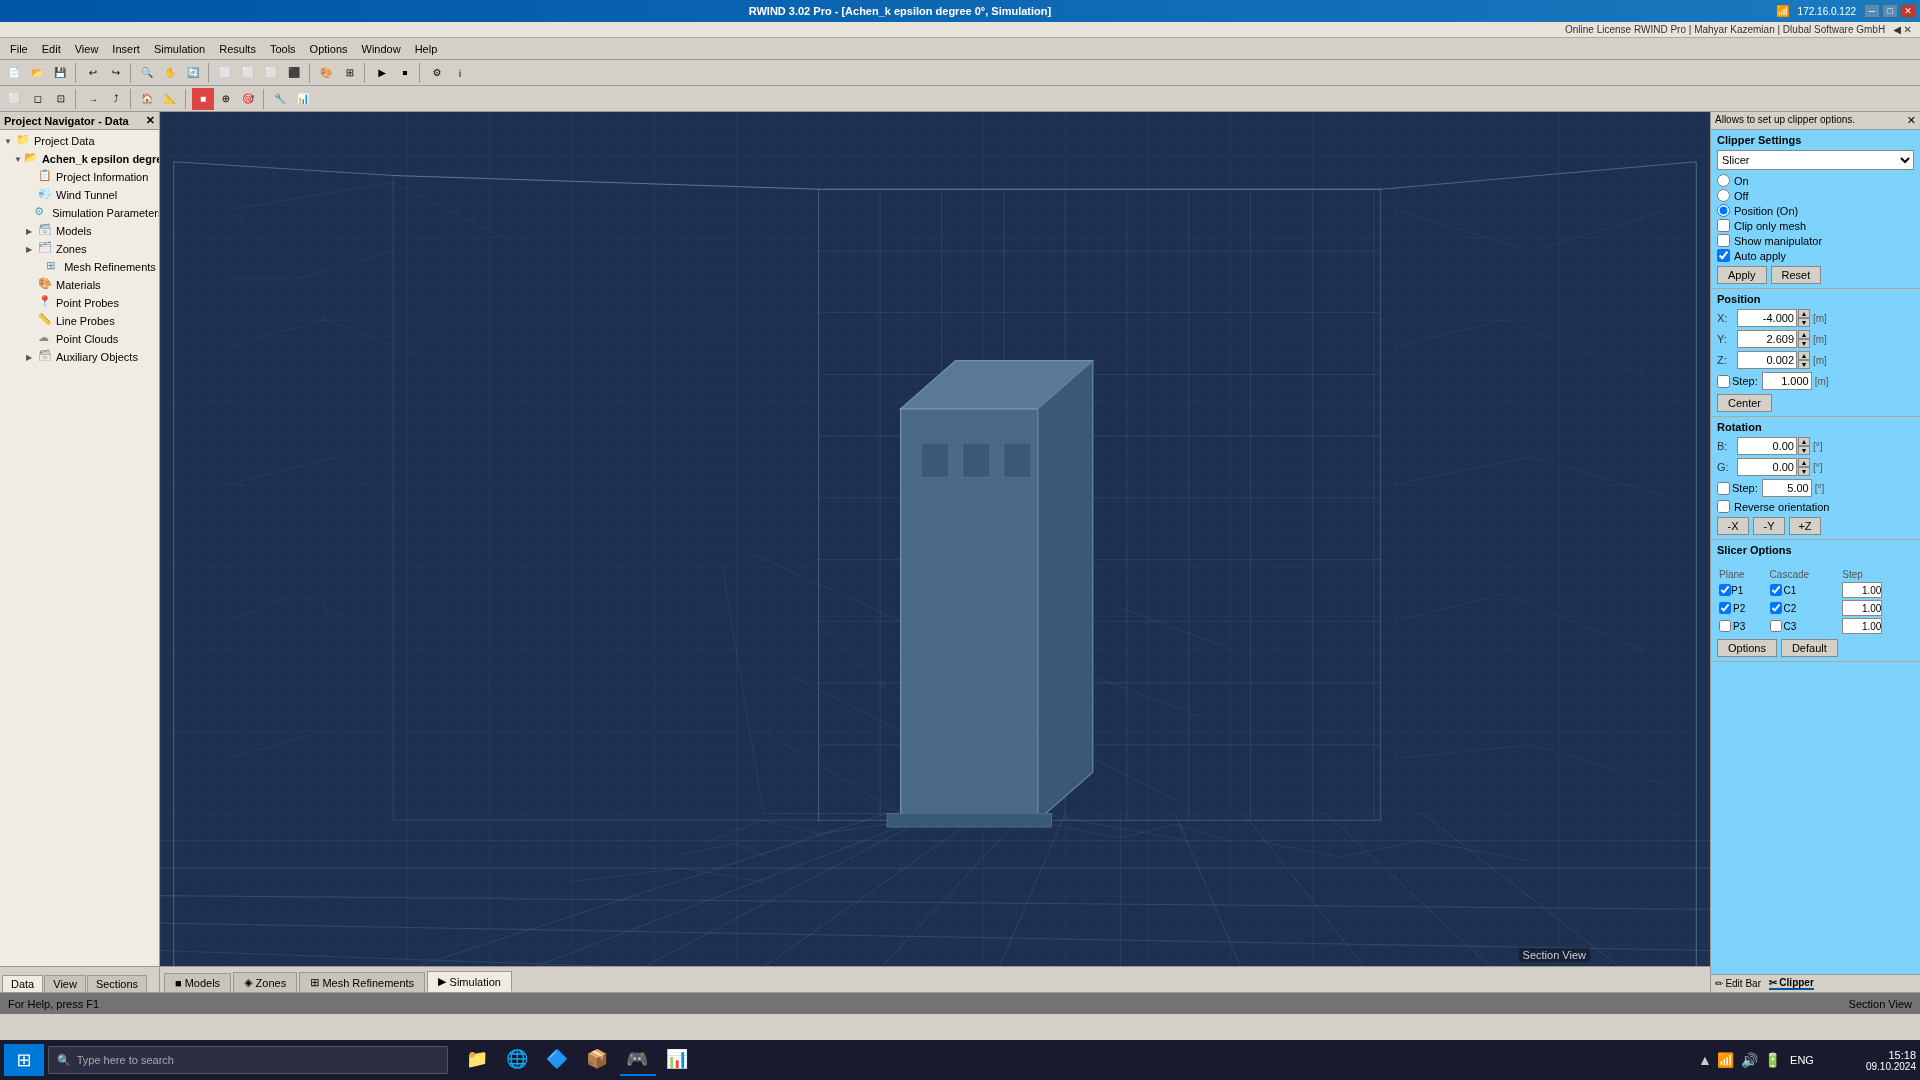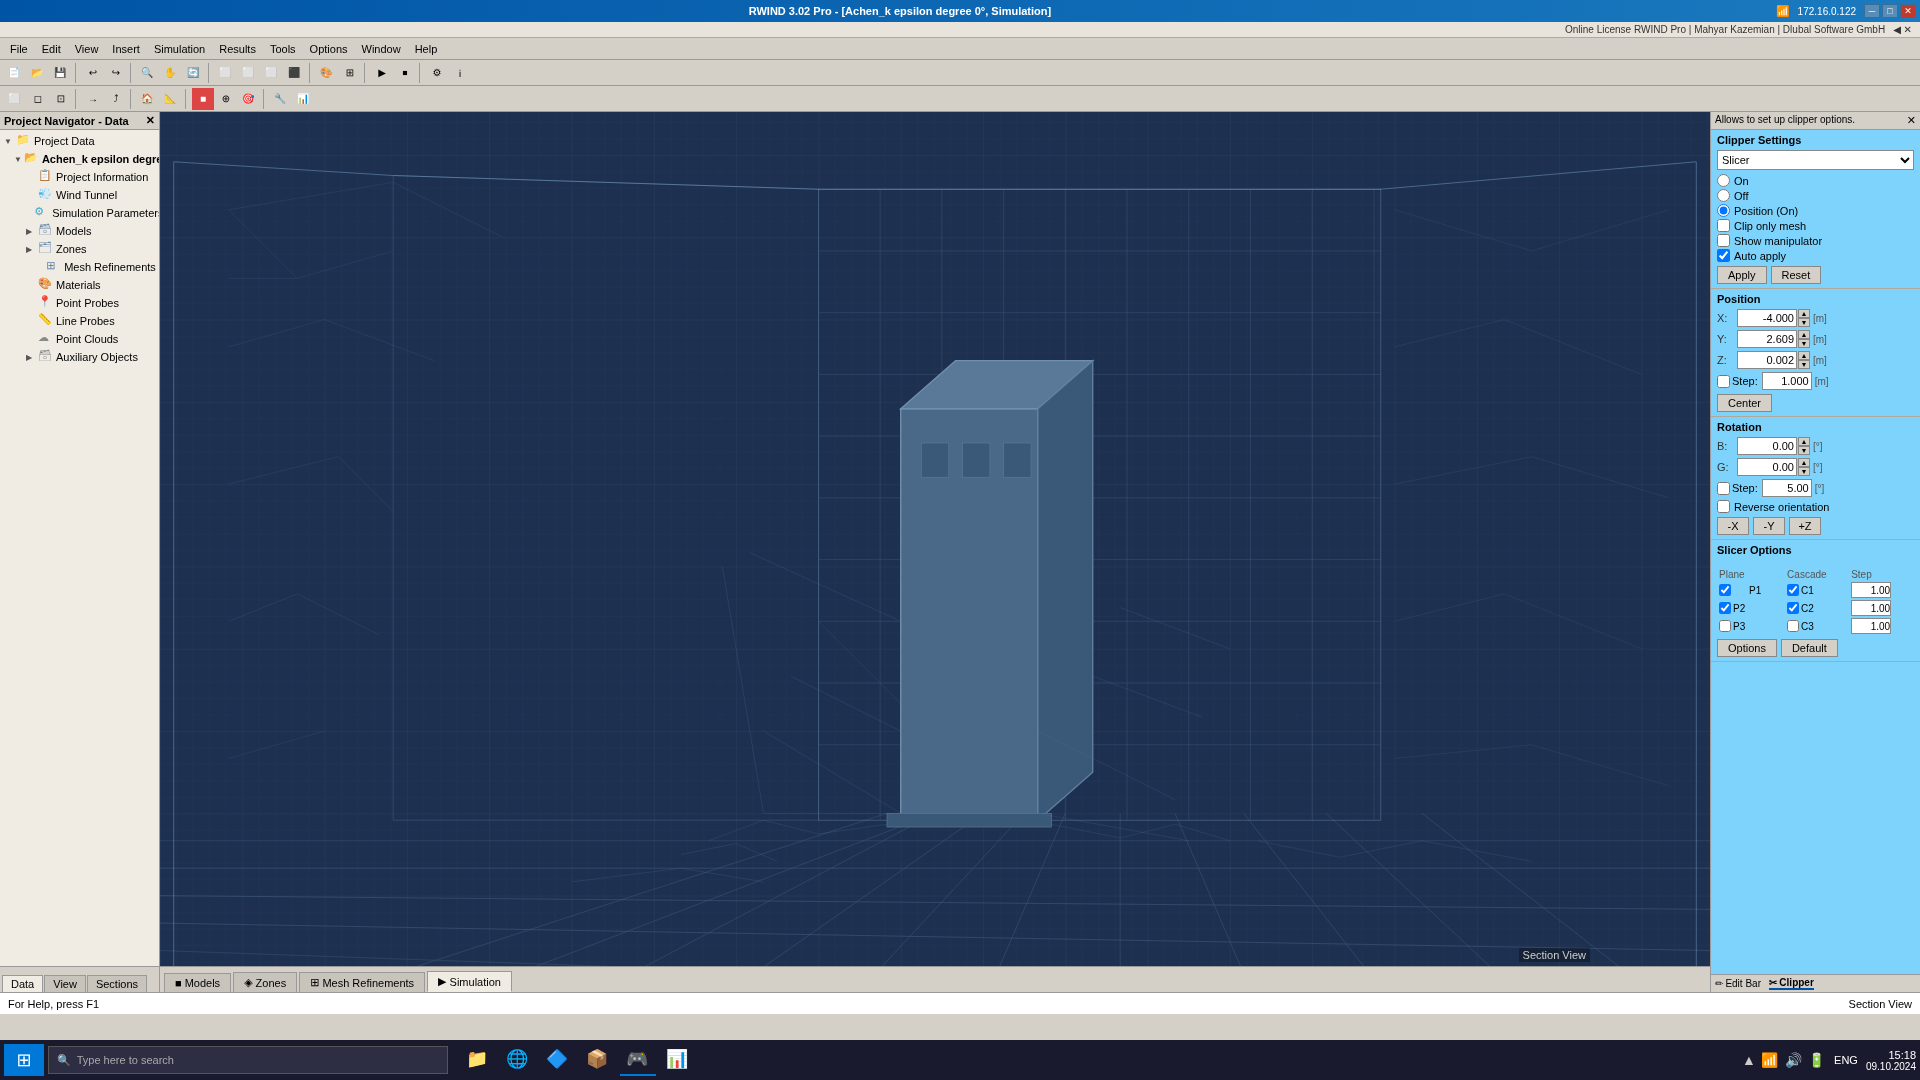--- a/index.html
+++ b/index.html
@@ -237,21 +237,21 @@
       display: flex; align-items: center; gap: 4px;
     }
     .bottom-tab.active {
       background: #f0ece4;
       border-bottom: 1px solid #f0ece4;
     }
 
     
     #status-bar {
       height: 22px;
-      background: #ffffff;
+      background: #737373;
       display: flex;
       align-items: center;
       justify-content: space-between;
       padding: 0 8px;
       border-top: 1px solid #999;
       font-size: 11px;
     }
 
     
     #taskbar {
@@ -836,21 +836,21 @@
         <thead>
           <tr>
             <th>Plane</th>
             <th>Cascade</th>
             <th>Step</th>
           </tr>
         </thead>
         <tbody>
           <tr>
             <td>
-              <label style="display:flex;align-items:center;gap:18px;">
+              <label style="display:flex;align-items:center;gap:0;">
                 <input type="checkbox" checked="" style="">
                 <span>P1</span>
               </label>
             </td>
             <td>
               <label style="display:flex;align-items:center;gap:2px;">
                 <input type="checkbox" checked="" style="">
                 <span>C1</span>
               </label>
             </td>
@@ -933,18 +933,18 @@
     <div class="taskbar-app">📊</div>
   </div>
   <div class="taskbar-right">
     <div class="taskbar-icons">
       <span style="cursor:pointer;">▲</span>
       <span style="cursor:pointer;">📶</span>
       <span style="cursor:pointer;">🔊</span>
       <span>🔋</span>
     </div>
     <span style="font-size:11px;color:white;">ENG</span>
-    <div class="taskbar-time" style="cursor:pointer;">
+    <div class="taskbar-time" style="cursor:pointer;margin-left:44px;">
       <div>15:18</div>
       <div style="font-size:10px;">09.10.2024</div>
     </div>
   </div>
 </div>
 
 </body></html>

